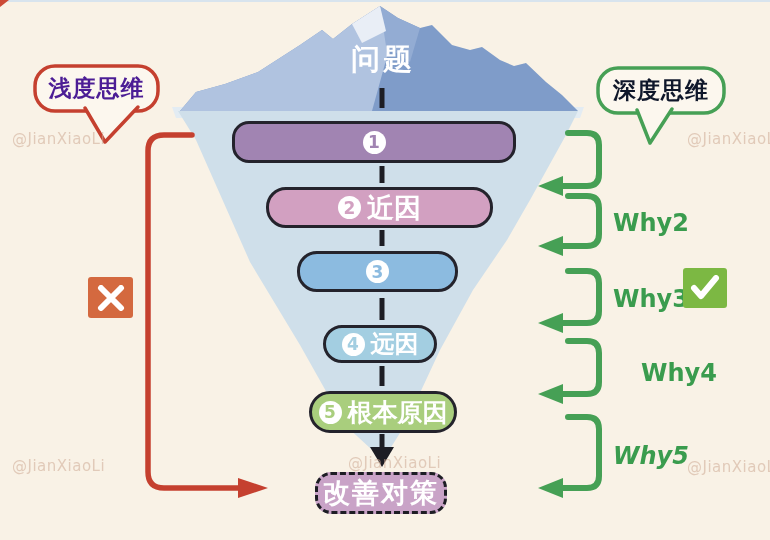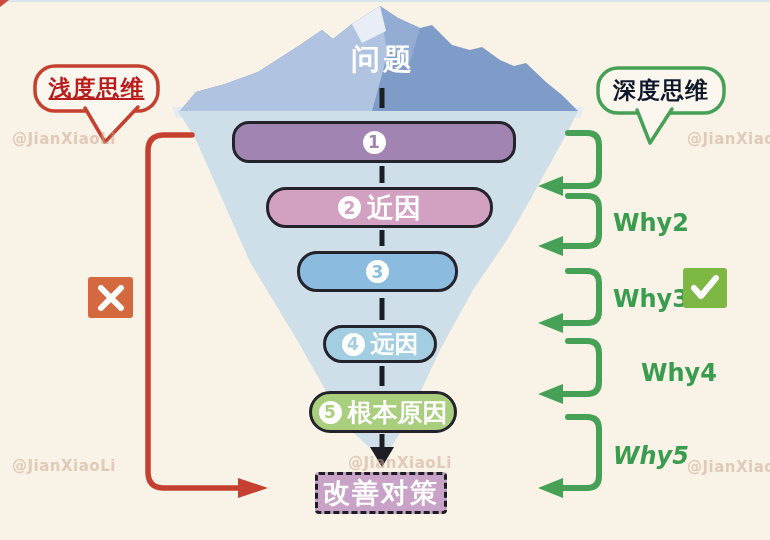--- a/index.html
+++ b/index.html
@@ -8,28 +8,28 @@
   svg.layer{position:absolute;left:0;top:0;z-index:1;}
   .z2{z-index:2;}
   .z3{z-index:3;}
 
   .level{position:absolute;display:flex;align-items:center;justify-content:center;
          border:3px solid #24232c;color:#fff;font-weight:bold;box-sizing:border-box;gap:6px;}
   .numcircle{display:inline-flex;align-items:center;justify-content:center;
              width:23px;height:23px;border-radius:50%;background:#fff;
              font-size:17px;font-weight:bold;flex:0 0 auto;}
   .action-box{position:absolute;display:flex;align-items:center;justify-content:center;
-              border:3px dashed #1d1d24;border-radius:4px;color:#fff;font-weight:bold;
+              border:3px dashed #1d1d24;border-radius:16px;color:#fff;font-weight:bold;
               box-sizing:border-box;letter-spacing:2px;}
   .title{position:absolute;color:#fff;font-weight:bold;text-align:center;letter-spacing:3px;}
   .bubble-text{position:absolute;display:flex;align-items:center;justify-content:center;
                font-weight:bold;letter-spacing:1px;}
   .why{position:absolute;font-weight:bold;color:#3a9c4e;font-size:24px;}
   .mark{position:absolute;display:flex;align-items:center;justify-content:center;border-radius:3px;}
-  .wm{position:absolute;font-size:15px;font-weight:bold;color:rgba(206,170,148,0.55);
+  .wm{position:absolute;font-size:15px;font-weight:normal;color:rgba(206,170,148,0.55);
       letter-spacing:0.5px;white-space:nowrap;}
 </style>
 </head>
 <body>
 
 <div class="canvas">
 
   <svg class="layer" width="770" height="540" viewBox="0 0 770 540">
 
     <rect x="0" y="0" width="770" height="2" fill="#d8e4ee"></rect>
@@ -113,21 +113,21 @@
     <span class="numcircle" style="color: rgb(163, 206, 225);">4</span>
     <span>远因</span>
   </div>
   <div class="level z2" style="left: 309px; top: 391px; width: 148px; height: 42px; border-radius: 21px; font-size: 25px; background: rgb(169, 206, 125);">
     <span class="numcircle" style="color: rgb(169, 206, 125);">5</span>
     <span>根本原因</span>
   </div>
 
   <div class="action-box z2" style="left: 315px; top: 472px; width: 132px; height: 42px; font-size: 27px; background: rgb(201, 163, 199);">改善对策</div>
 
-  <div class="bubble-text z3" style="left:35px;top:66px;width:123px;height:45px;color:#b91c1c;font-size:23px;text-decoration:underline;">浅度思维</div>
+  <div class="bubble-text z3" style="left:35px;top:66px;width:123px;height:45px;color:#4c1d95;font-size:23px;">浅度思维</div>
   <div class="bubble-text z3" style="left:598px;top:68px;width:126px;height:45px;color:#0f172a;font-size:23px;">深度思维</div>
 
   <div class="why z2" style="left:613px;top:209px;">Why2</div>
   <div class="why z2" style="left:613px;top:285px;">Why3</div>
   <div class="why z2" style="left:613px;top:359px;margin-left:28px;">Why4</div>
   <div class="why z2" style="left:613px;top:442px;font-style:italic;">Why5</div>
 
   <div class="mark z2" style="left:88px;top:277px;width:45px;height:41px;background:#d4693f;">
     <svg width="28" height="26" viewBox="0 0 28 26">
       <path d="M4,3 L24,23 M24,3 L4,23" stroke="#fff" stroke-width="6" stroke-linecap="round" fill="none"></path>

